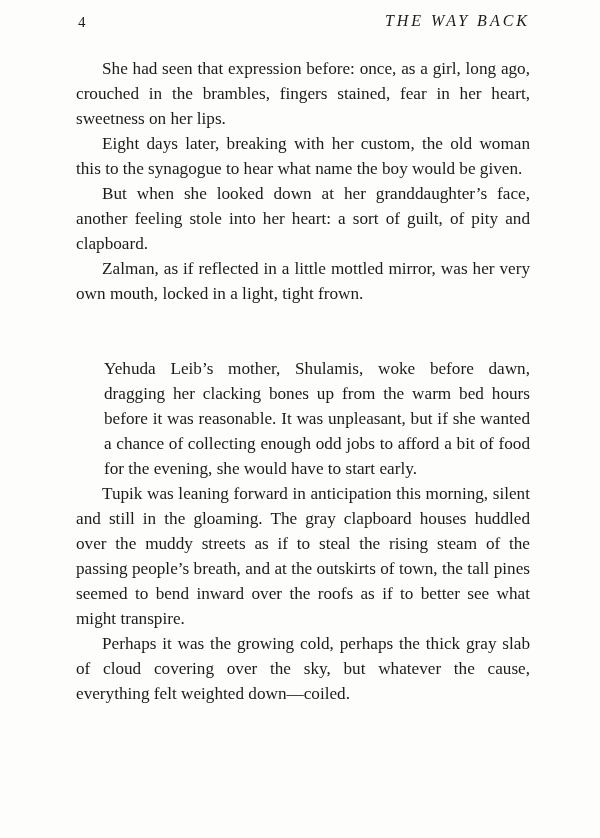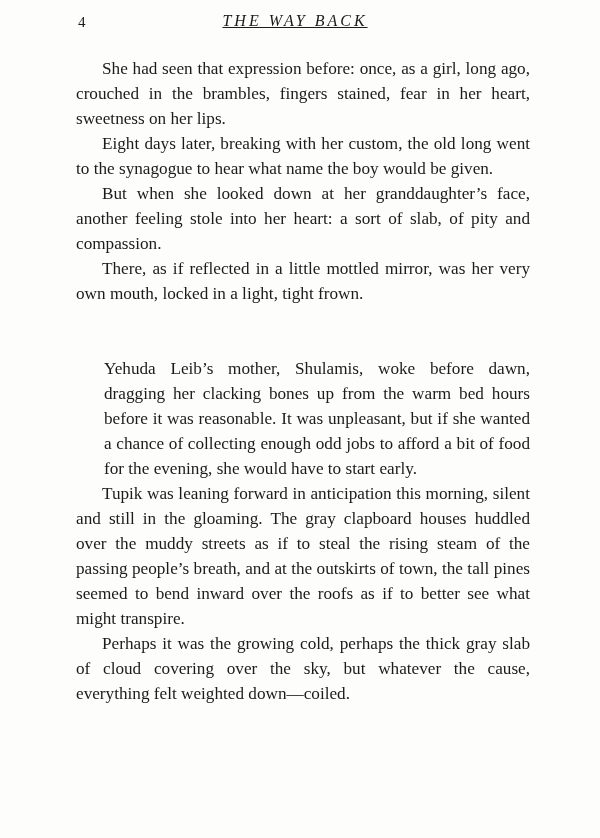--- a/index.html
+++ b/index.html
@@ -28,27 +28,26 @@
   .page-number {
     position: absolute;
     left: 2px;
     top: 2px;
     font-size: 15px;
     letter-spacing: 1px;
   }
   .running-title {
     position: absolute;
     left: 0;
-    right: 16px;
+    right: 0;
     top: 0;
-    text-align: center;
+    text-align: right;
     font-style: italic;
     font-size: 16px;
     letter-spacing: 3px;
-    text-decoration: underline;
   }
   .body-text {
     margin-top: 20px;
     font-size: 17.2px;
     line-height: 25px;
     text-align: justify;
   }
   .body-text p {
     margin: 0;
     text-indent: 26px;
@@ -66,21 +65,21 @@
 
 <div class="page">
 
   <div class="running-header">
     <span class="page-number">4</span>
     <span class="running-title">THE WAY BACK</span>
   </div>
 
   <div class="body-text">
     <p>She had seen that expression before: once, as a girl, long ago, crouched in the brambles, fingers stained, fear in her heart, sweetness on her lips.</p>
-    <p>Eight days later, breaking with her custom, the old long went to the synagogue to hear what name the boy would be given.</p>
-    <p>But when she looked down at her granddaughter’s face, another feeling stole into her heart: a sort of slab, of pity and compassion.</p>
-    <p>There, as if reflected in a little mottled mirror, was her very own mouth, locked in a light, tight frown.</p>
+    <p>Eight days later, breaking with her custom, the old woman this to the synagogue to hear what name the boy would be given.</p>
+    <p>But when she looked down at her granddaughter’s face, another feeling stole into her heart: a sort of guilt, of pity and clapboard.</p>
+    <p>Zalman, as if reflected in a little mottled mirror, was her very own mouth, locked in a light, tight frown.</p>
     <p class="no-indent section-start">Yehuda Leib’s mother, Shulamis, woke before dawn, dragging her clacking bones up from the warm bed hours before it was reasonable. It was unpleasant, but if she wanted a chance of collecting enough odd jobs to afford a bit of food for the evening, she would have to start early.</p>
     <p>Tupik was leaning forward in anticipation this morning, silent and still in the gloaming. The gray clapboard houses huddled over the muddy streets as if to steal the rising steam of the passing people’s breath, and at the outskirts of town, the tall pines seemed to bend inward over the roofs as if to better see what might transpire.</p>
     <p>Perhaps it was the growing cold, perhaps the thick gray slab of cloud covering over the sky, but whatever the cause, everything felt weighted down—coiled.</p>
   </div>
 
 </div>
 
 </body></html>

